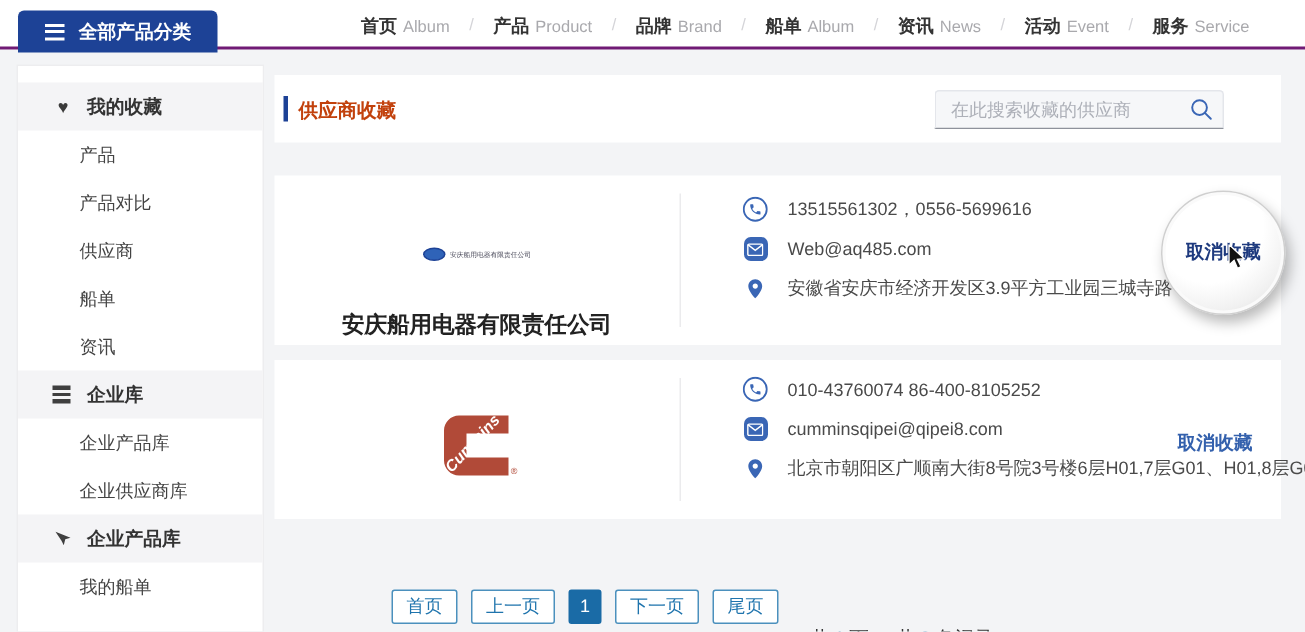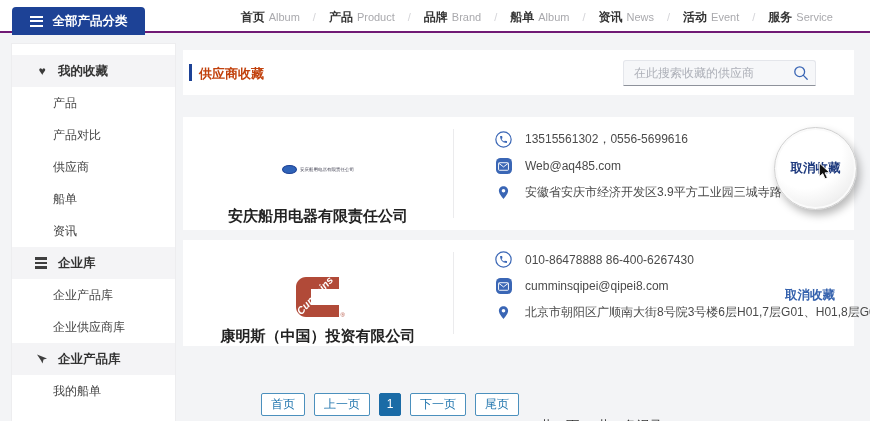--- a/index.html
+++ b/index.html
@@ -213,34 +213,33 @@
   <div class="card-left">
     <div class="cummins">
       <span class="cummins-wrap">
         <svg width="46" height="42" viewBox="0 0 46 42">
           <path d="M11 1 H44 V13 H16 V29 H44 V41 H11 C5.5 41 1 36.5 1 31 V11 C1 5.5 5.5 1 11 1 Z" fill="#b14a38"></path>
           <text x="-1" y="33" transform="rotate(-47 10 28)" font-size="10.5" font-style="italic" font-weight="bold" fill="#ffffff">Cummins</text>
         </svg>
         <span class="regmark">®</span>
       </span>
     </div>
-    <div class="company">康明斯（中国）投资有限公司</div>
   </div>
   <div class="divider"></div>
   <div class="contacts">
     <div class="c-row">
       <span class="c-ico">
         <svg width="17" height="17" viewBox="0 0 24 24">
             <circle cx="12" cy="12" r="10.8" fill="#fff" stroke="#3a66b5" stroke-width="1.7"></circle>
             <g transform="translate(5.6,5.6) scale(0.54)">
               <path d="M6.62 10.79c1.44 2.83 3.76 5.14 6.59 6.59l2.2-2.2c.27-.27.67-.36 1.02-.24 1.12.37 2.33.57 3.57.57.55 0 1 .45 1 1V20c0 .55-.45 1-1 1-9.39 0-17-7.61-17-17 0-.55.45-1 1-1h3.5c.55 0 1 .45 1 1 0 1.25.2 2.45.57 3.57.11.35.03.74-.25 1.02l-2.2 2.2z" fill="#3a66b5"></path>
             </g>
           </svg>
       </span>
-      <span class="c-text">010-86478888 86-400-6267430</span>
+      <span class="c-text">010-43760074 86-400-8105252</span>
     </div>
     <div class="c-row">
       <span class="c-ico">
         <span class="mailbadge">
             <svg width="11" height="9" viewBox="0 0 14 11">
               <rect x="0.7" y="0.7" width="12.6" height="9.6" rx="1" fill="none" stroke="#fff" stroke-width="1.2"></rect>
               <path d="M1 1.4 L7 6 L13 1.4" fill="none" stroke="#fff" stroke-width="1.2"></path>
             </svg>
           </span>
       </span>

